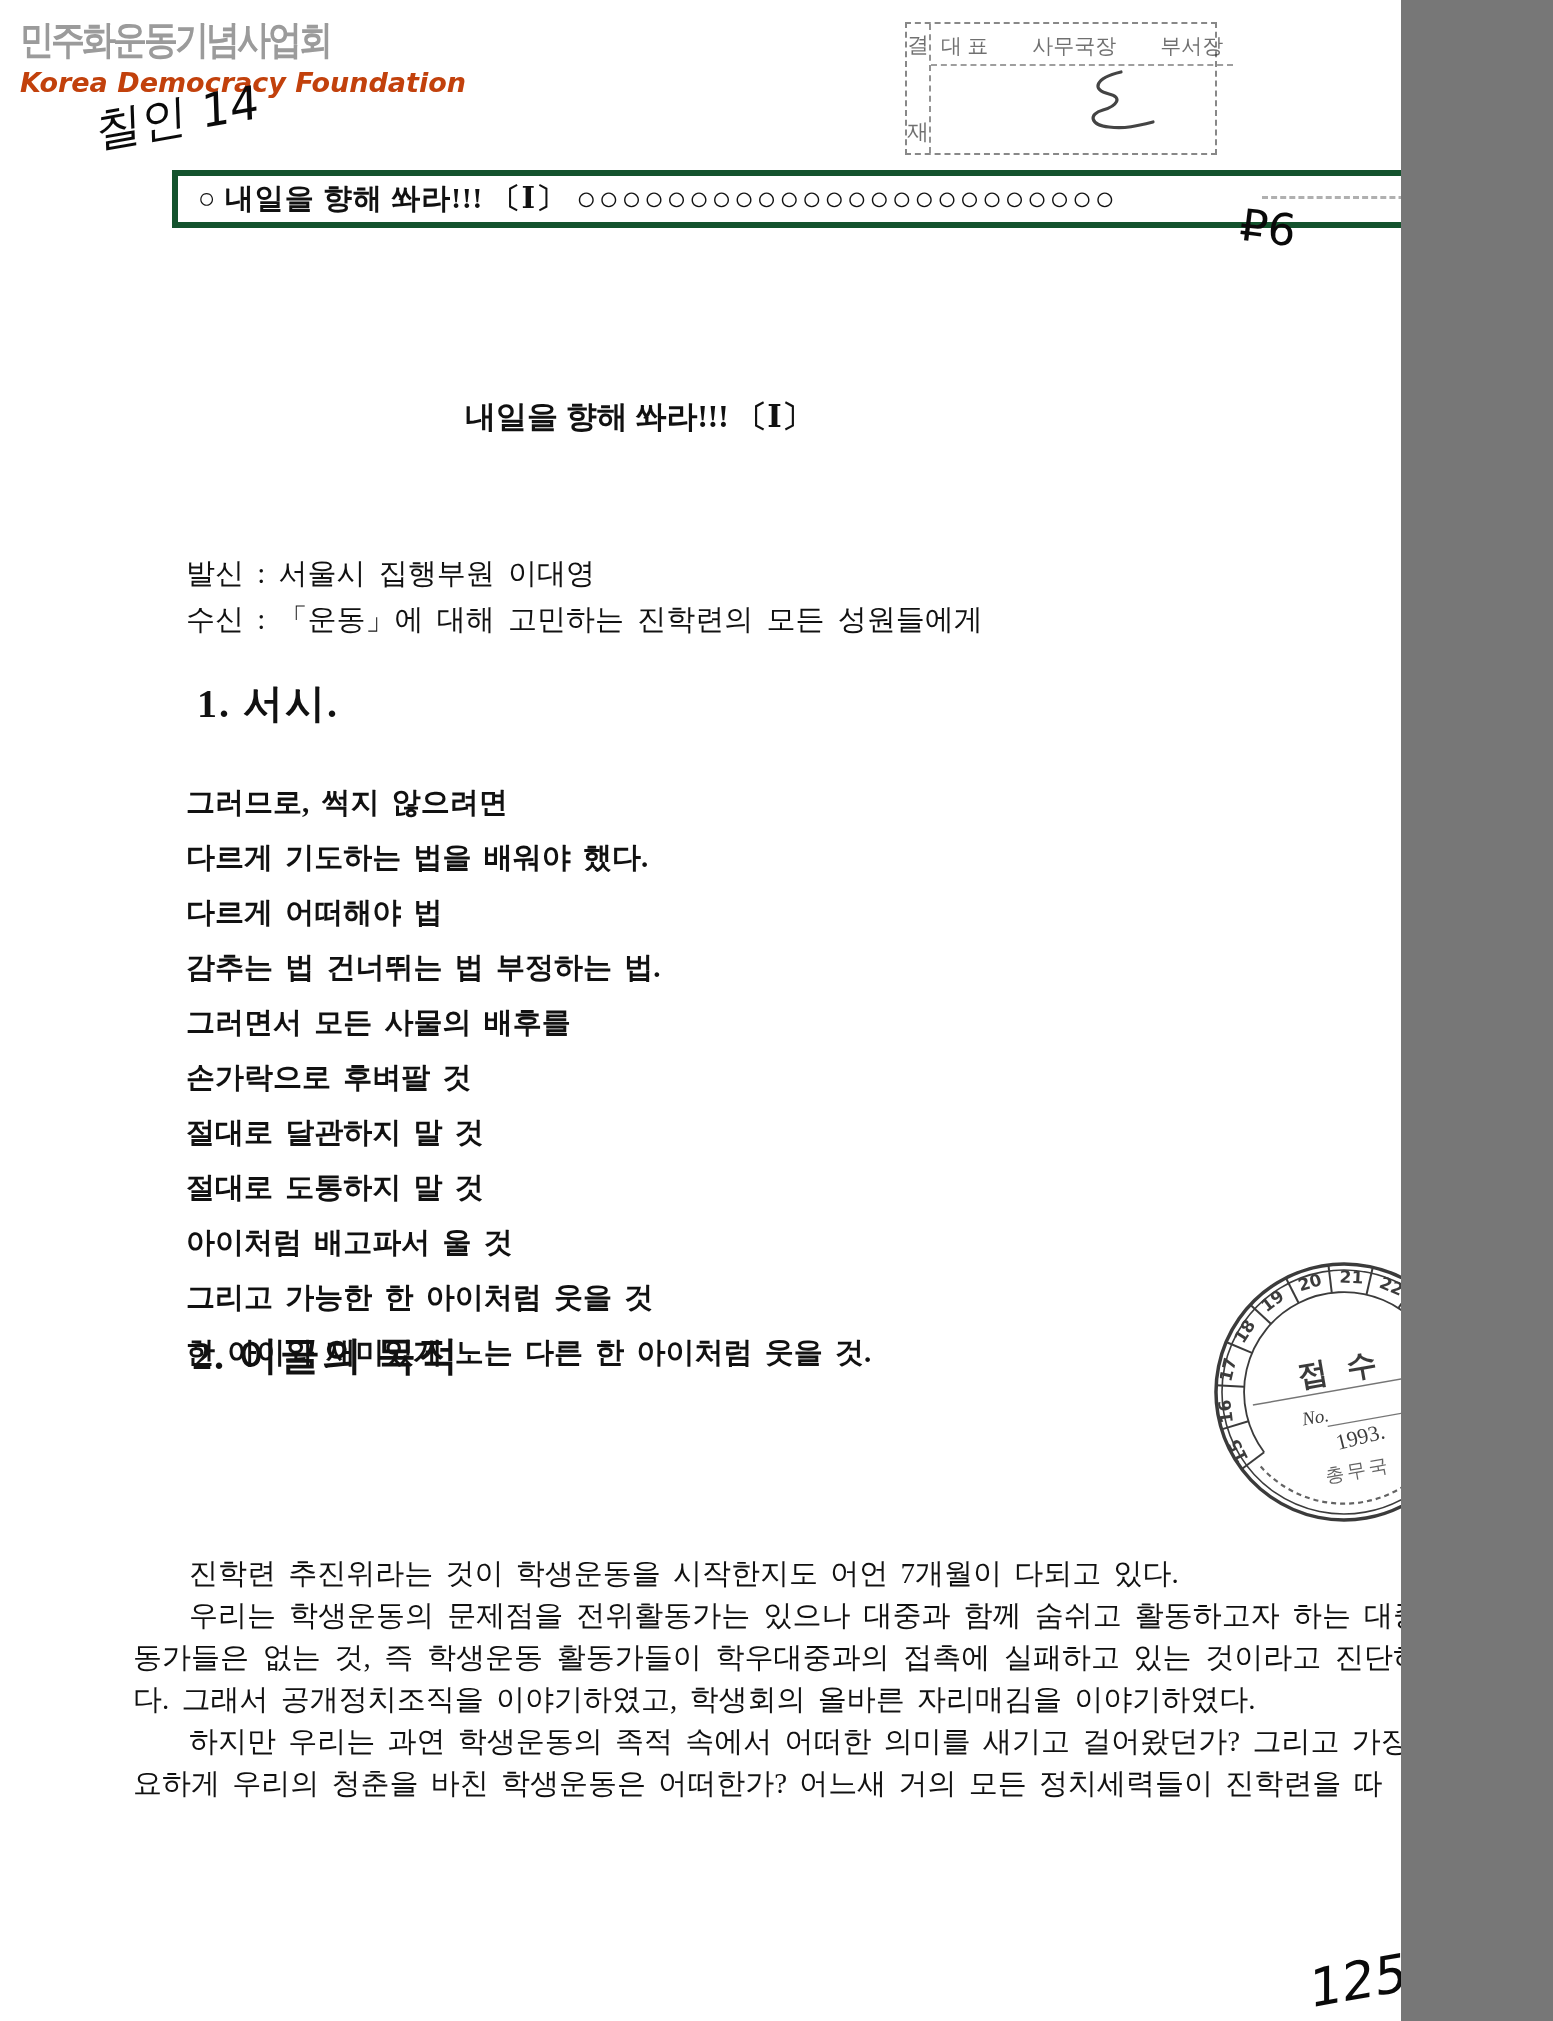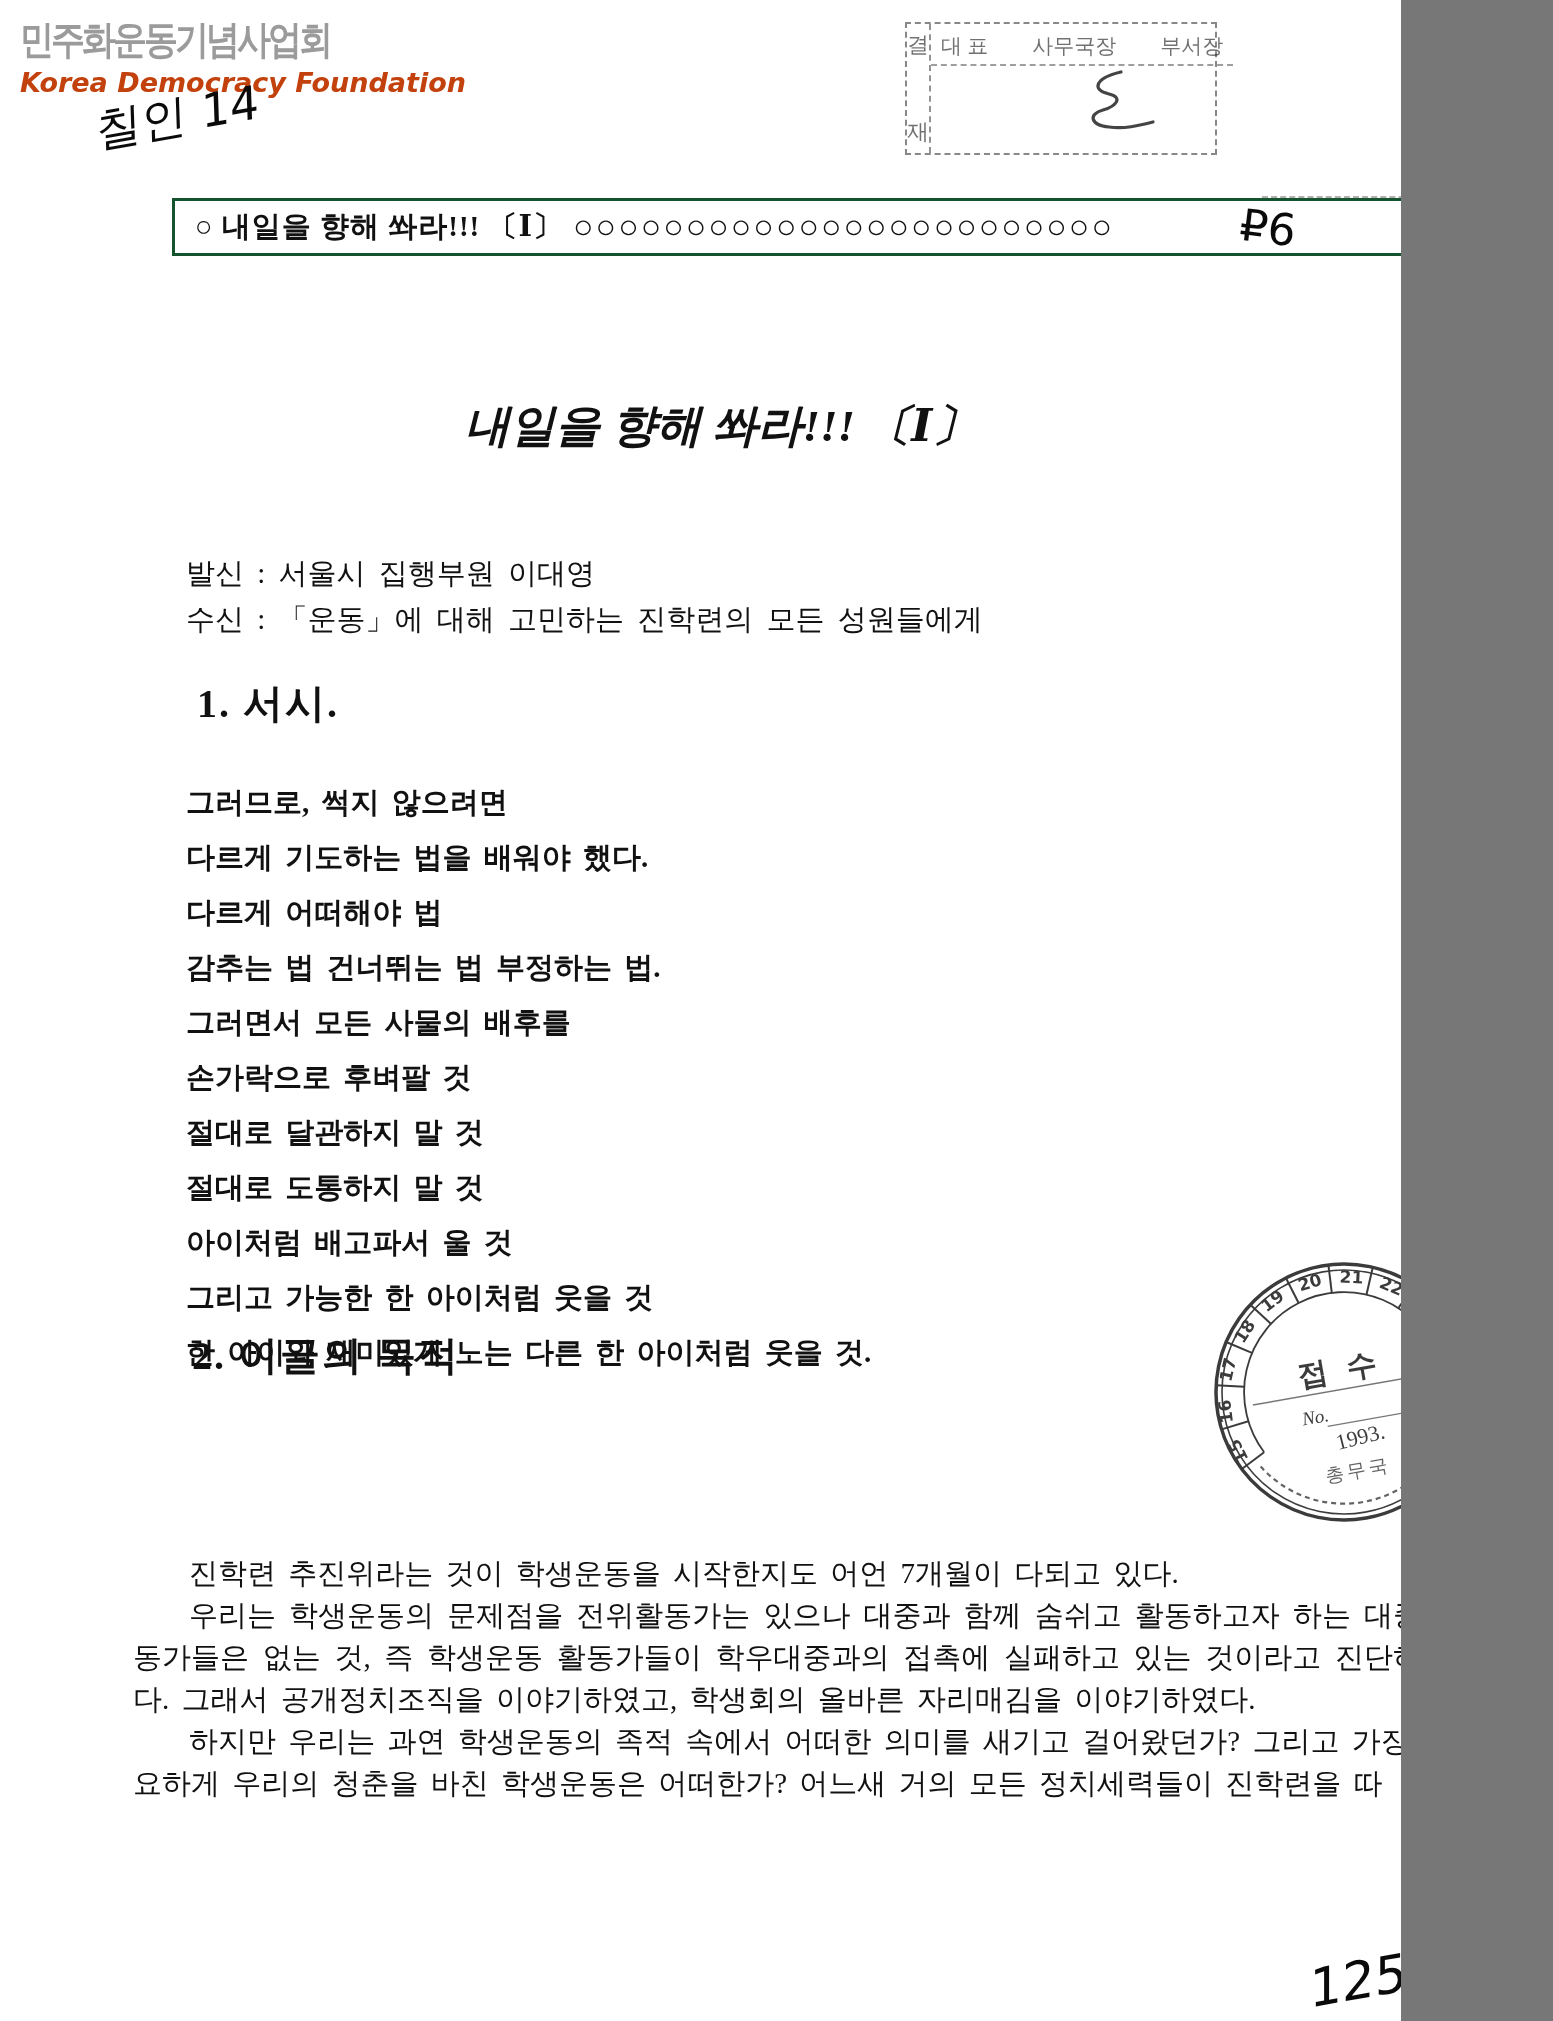--- a/index.html
+++ b/index.html
@@ -24,29 +24,29 @@
   .approval-side{width:36px;border-right:2px dashed rgba(40,40,40,.5);display:flex;flex-direction:column;
                  justify-content:space-between;align-items:center;padding:6px 0;font-size:22px;}
   .approval-main{flex:1;position:relative;}
   .approval-row{display:flex;gap:44px;padding:8px 10px 4px;border-bottom:2px dashed rgba(40,40,40,.45);
                 font-size:21px;white-space:nowrap;}
   .approval-sign{position:absolute;left:132px;top:44px;}
   .edge-dash-v{left:1434px;top:22px;height:150px;width:0;border-left:3px dashed rgba(30,30,30,.5);}
   .edge-dash-h{left:1262px;top:196px;width:188px;height:0;border-top:3px dashed rgba(30,30,30,.35);}
 
   
-  .headerbar{left:172px;top:170px;width:1268px;height:58px;border:3px solid #14532d;display:flex;
-             align-items:center;padding-left:20px;box-sizing:border-box;white-space:nowrap;overflow:hidden;margin-top:28px;}
+  .headerbar{left:172px;top:170px;width:1268px;height:58px;border:6px solid #14532d;display:flex;
+             align-items:center;padding-left:20px;box-sizing:border-box;white-space:nowrap;overflow:hidden;}
   .headerbar-label{font-size:29px;font-weight:bold;letter-spacing:1px;}
   .headerbar-circles{font-size:34px;letter-spacing:2px;margin-left:10px;}
   .pgmark{left:1240px;top:202px;font-size:44px;font-family:"DejaVu Sans",sans-serif;
           transform:rotate(7deg);color:#0a0a0a;}
 
   
-  .doc-title{left:465px;top:396px;font-size:45px;font-weight:800;letter-spacing:0px;font-style:italic;}
+  .doc-title{left:465px;top:396px;font-size:31px;font-weight:800;letter-spacing:0px;}
   .meta{left:186px;top:550px;font-size:29px;line-height:46px;word-spacing:6px;}
 
   .h-sec{font-size:40px;font-weight:700;letter-spacing:2px;}
   .h-sec1{left:197px;top:676px;}
   .h-sec2{left:192px;top:1328px;}
 
   .poem{left:186px;top:775px;font-size:29px;line-height:55px;font-weight:600;word-spacing:5px;}
   .quotes{left:186px;top:1432px;font-size:27px;line-height:43px;word-spacing:4px;}
 
   .bodytext{left:133px;top:1552px;width:1318px;font-size:29px;line-height:42px;

